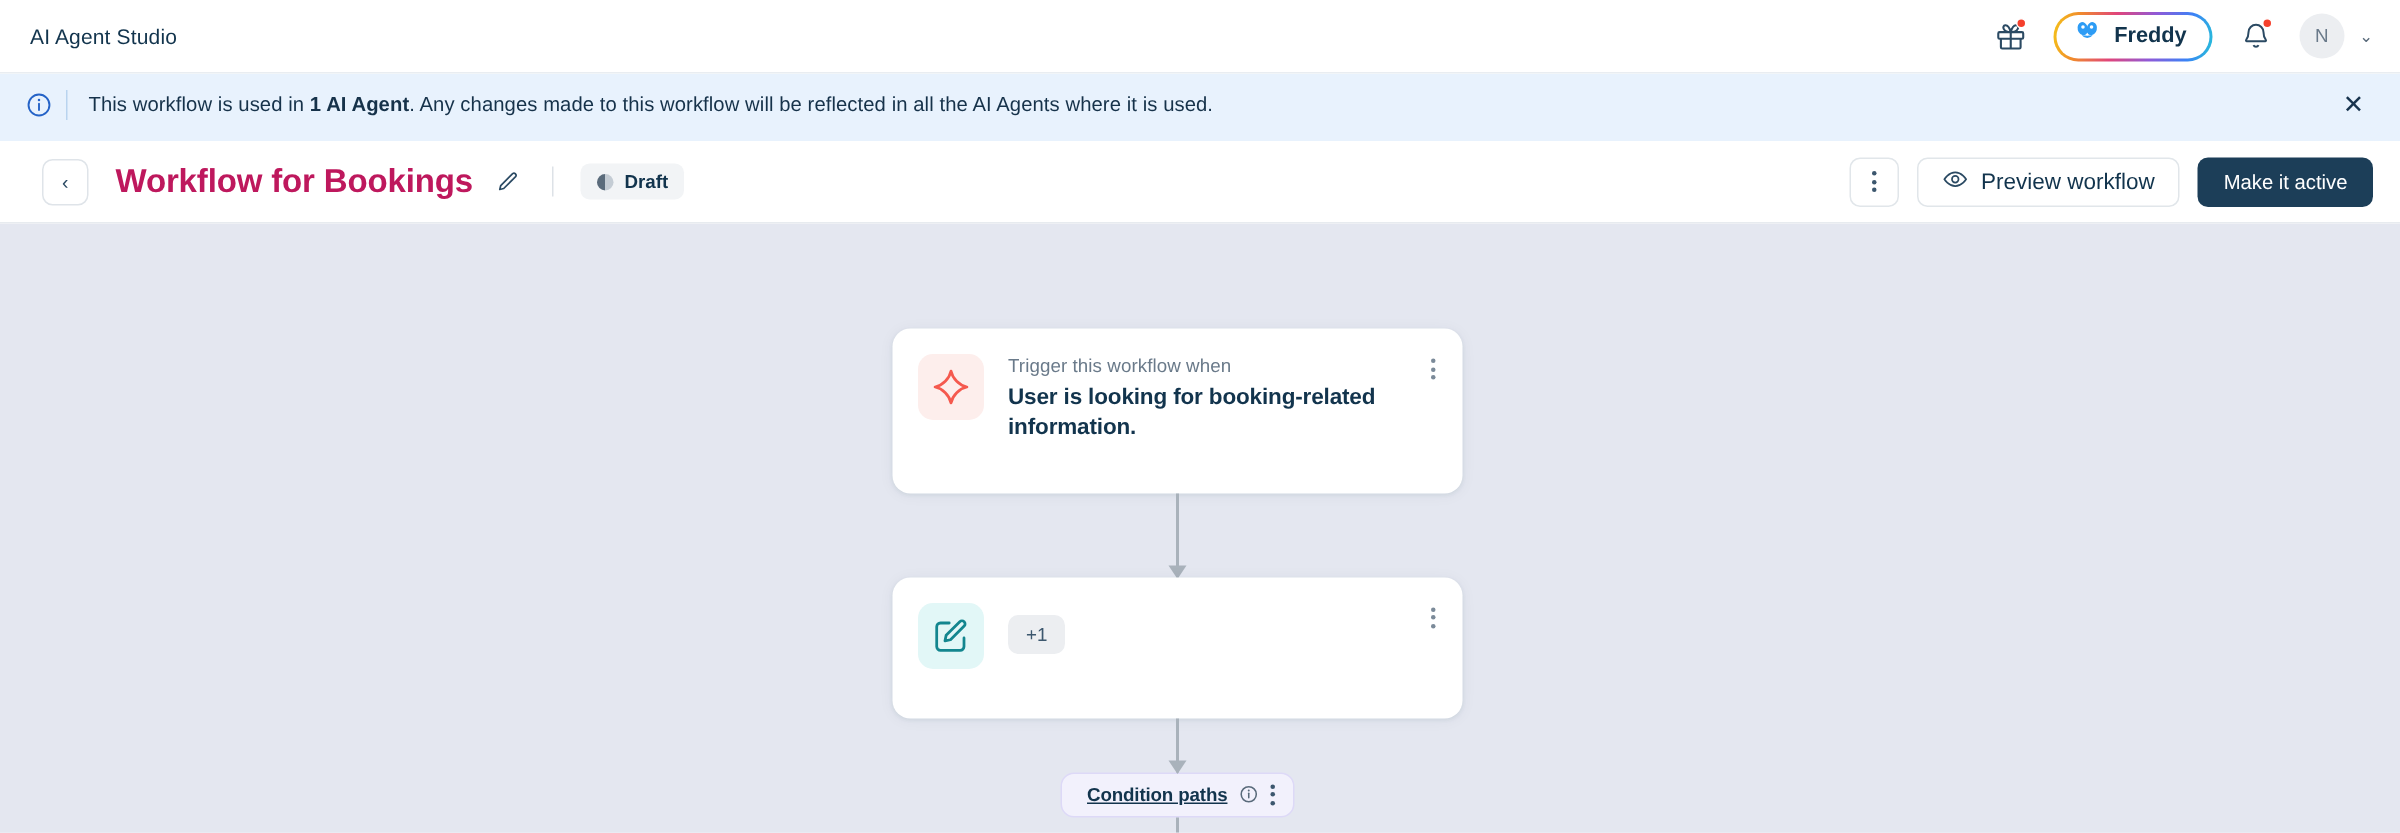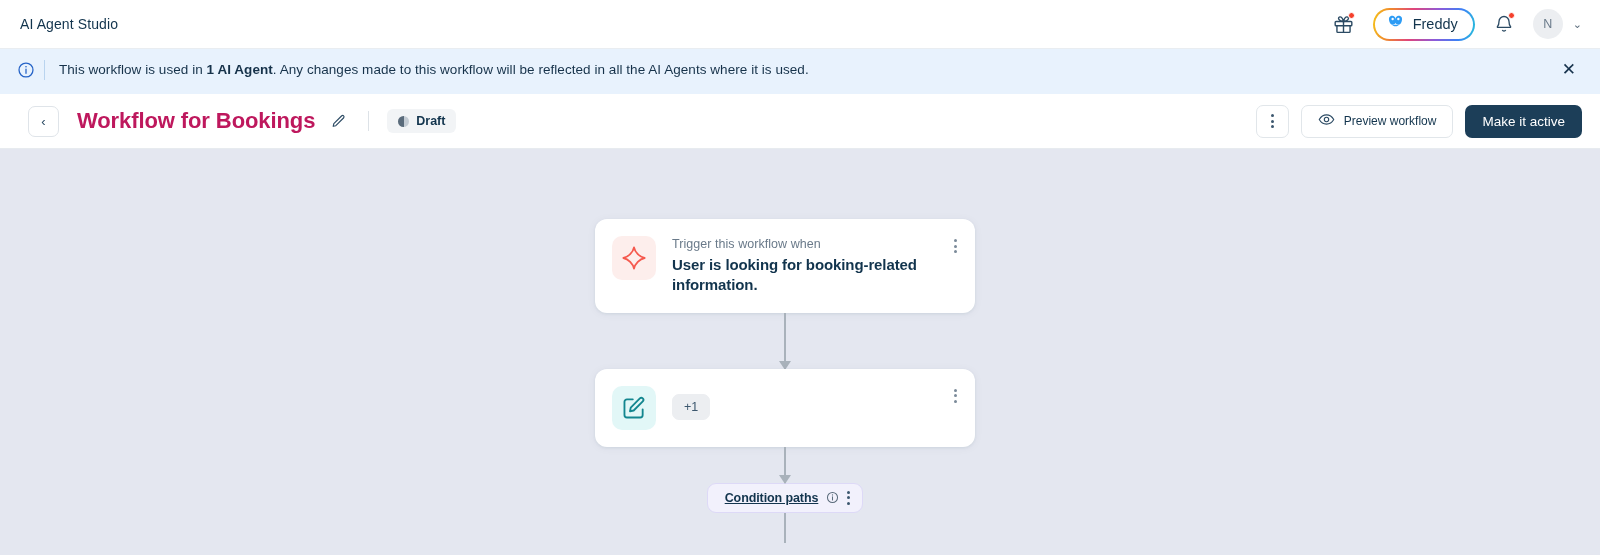--- a/index.html
+++ b/index.html
@@ -59,21 +59,21 @@
     background: #fff;
     border-radius: 16px;
     height: 100%;
     display: flex; align-items: center;
     gap: 8px;
     padding: 0 15px 0 11px;
   }
   .freddy-label {
     font-size: 14.5px;
     color: #12344d;
-    font-weight: 400;
+    font-weight: 700;
   }
   .avatar {
     width: 30px; height: 30px;
     border-radius: 50%;
     background: #eceef1;
     color: #6a7a8a;
     font-size: 12.5px;
     display: flex; align-items: center; justify-content: center;
     cursor: pointer;
   }
@@ -188,21 +188,21 @@
   }
   .kdots { display: flex; flex-direction: column; gap: 2.5px; align-items: center; }
   .kdots i { width: 3px; height: 3px; border-radius: 50%; background: #3c576e; display:block; }
   .preview-btn {
     height: 33px;
     border: 1px solid #e1e6ea;
     border-radius: 7px;
     background: #fff;
     display: flex; align-items: center; gap: 9px;
     padding: 0 16px;
-    font-size: 12px;
+    font-size: 15px;
     color: #12344d;
     cursor: pointer;
   }
   .active-btn {
     height: 33px;
     border-radius: 7px;
     background: #1c3e58;
     color: #ffffff;
     display: flex; align-items: center;
     padding: 0 17px;
@@ -237,21 +237,21 @@
     left: 595px;
     top: 70px;
     width: 380px;
   }
 
   .node {
     background: #ffffff;
     border-radius: 12px;
     box-shadow: 0 1px 3px rgba(18,52,77,.07), 0 1px 10px rgba(18,52,77,.05);
     display: flex;
-    padding: 17px 16px 17px 17px;
+    padding: 17px 16px 33px 17px;
     position: relative;
   }
   .node-ico {
     width: 44px; height: 44px;
     border-radius: 10px;
     flex: 0 0 44px;
     display: flex; align-items: center; justify-content: center;
     margin-right: 16px;
   }
   .ico-trigger { background: #fdeeec; }

